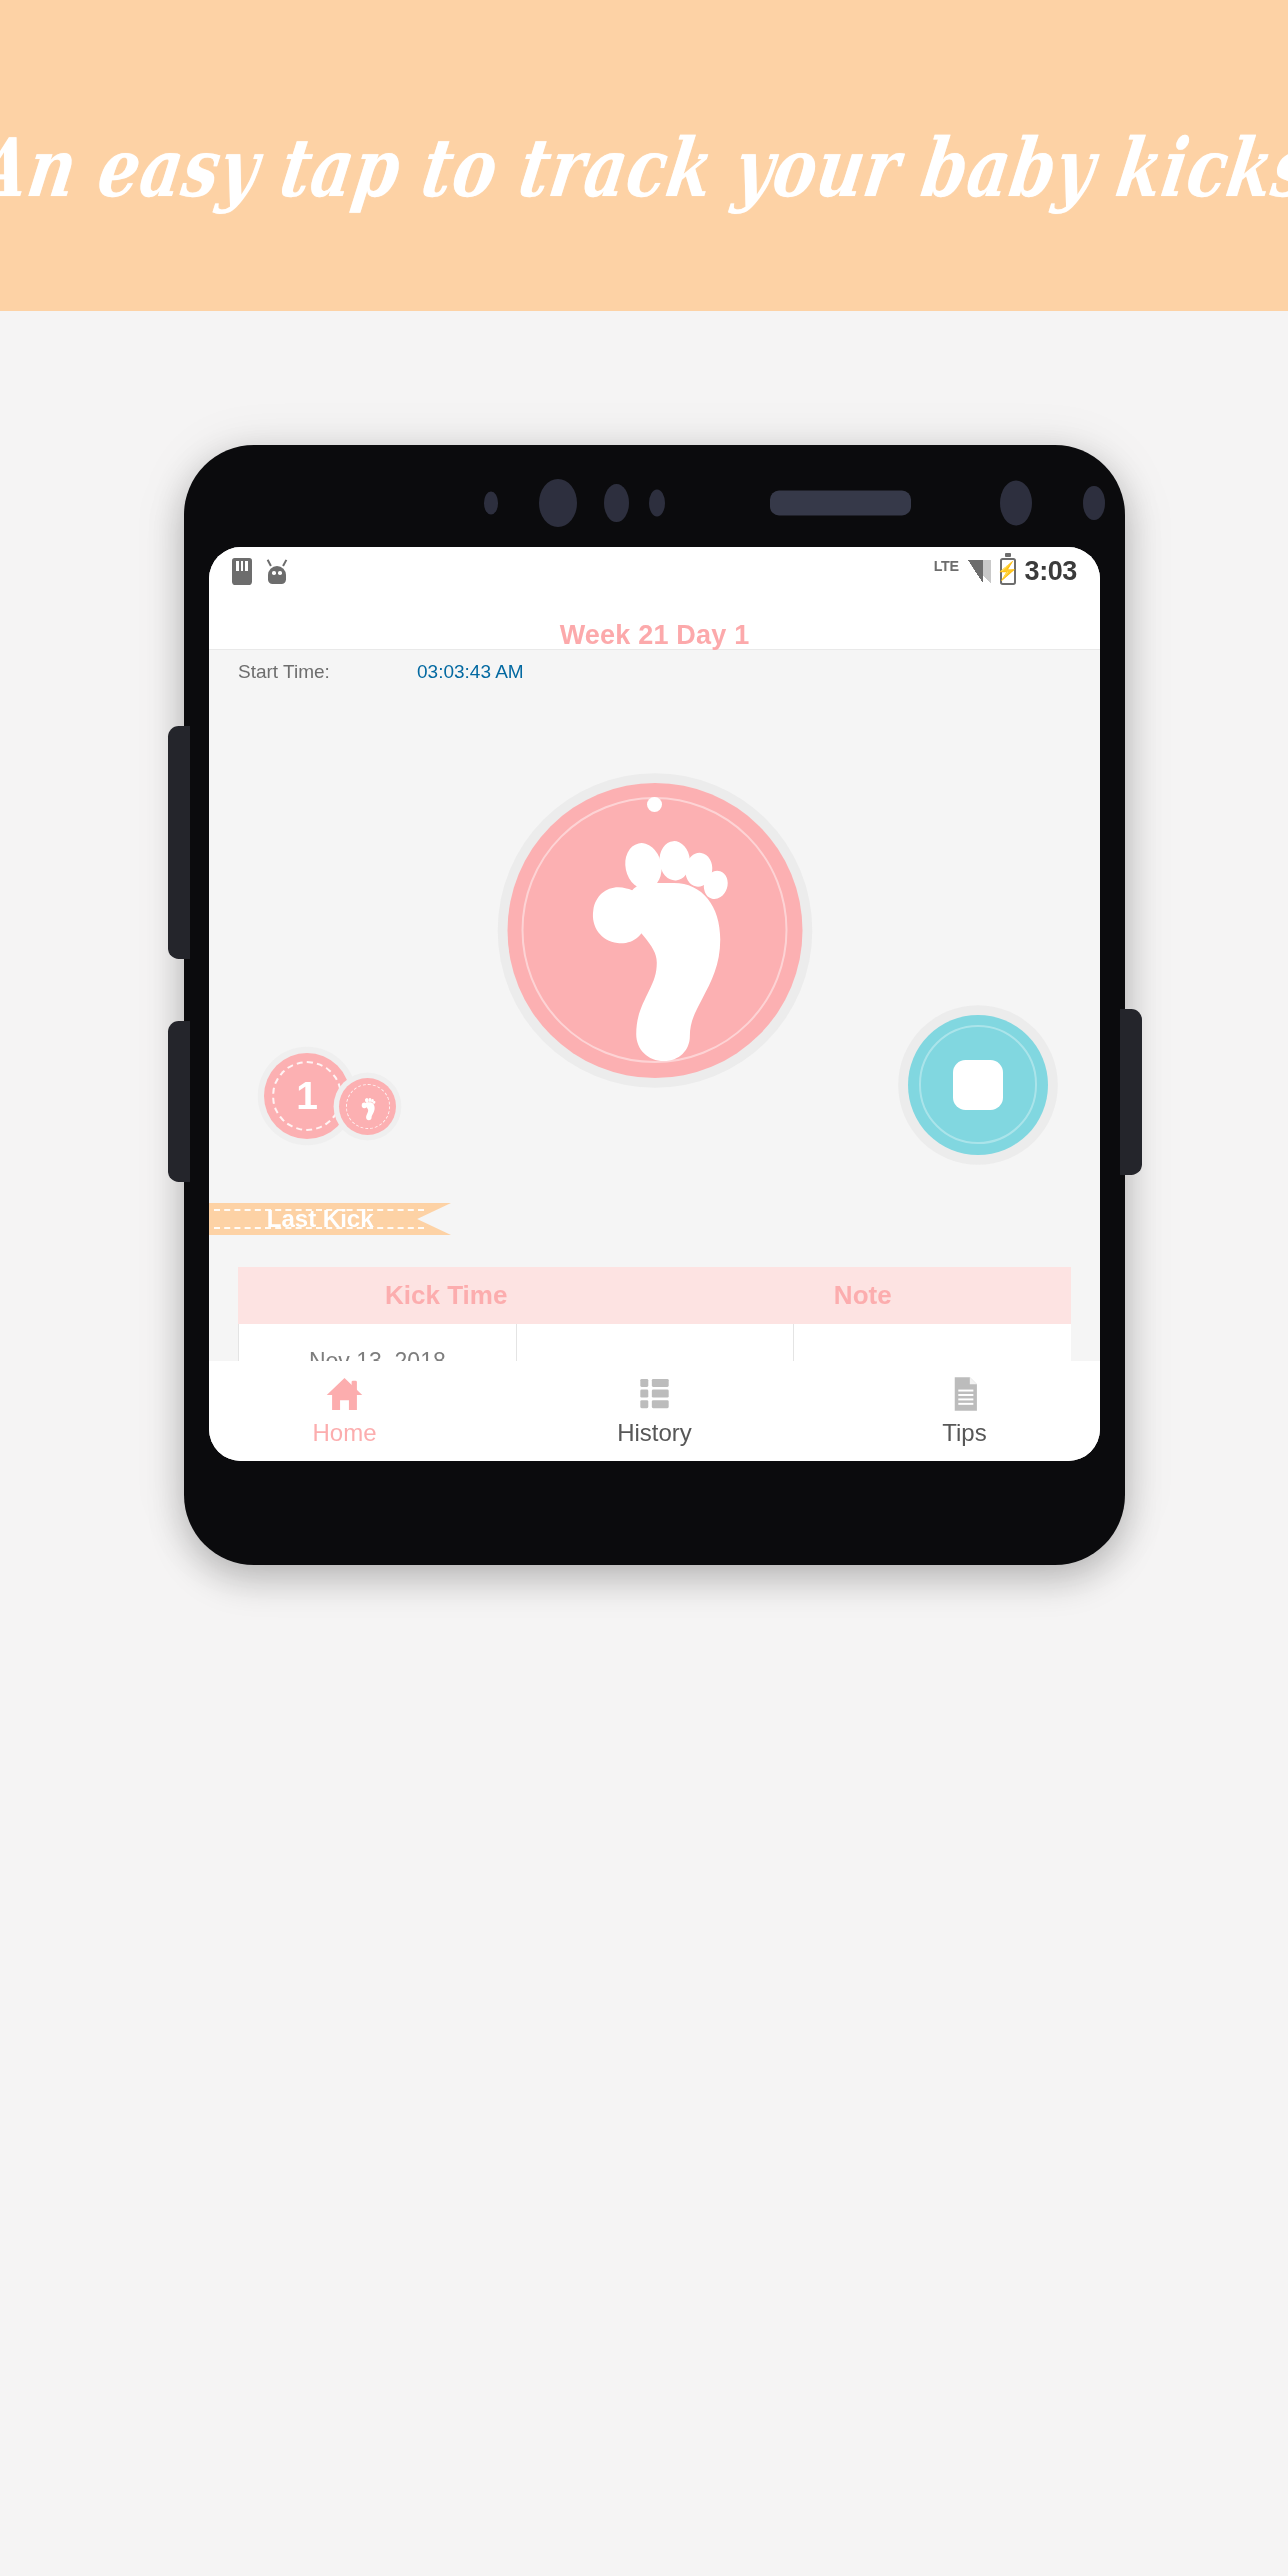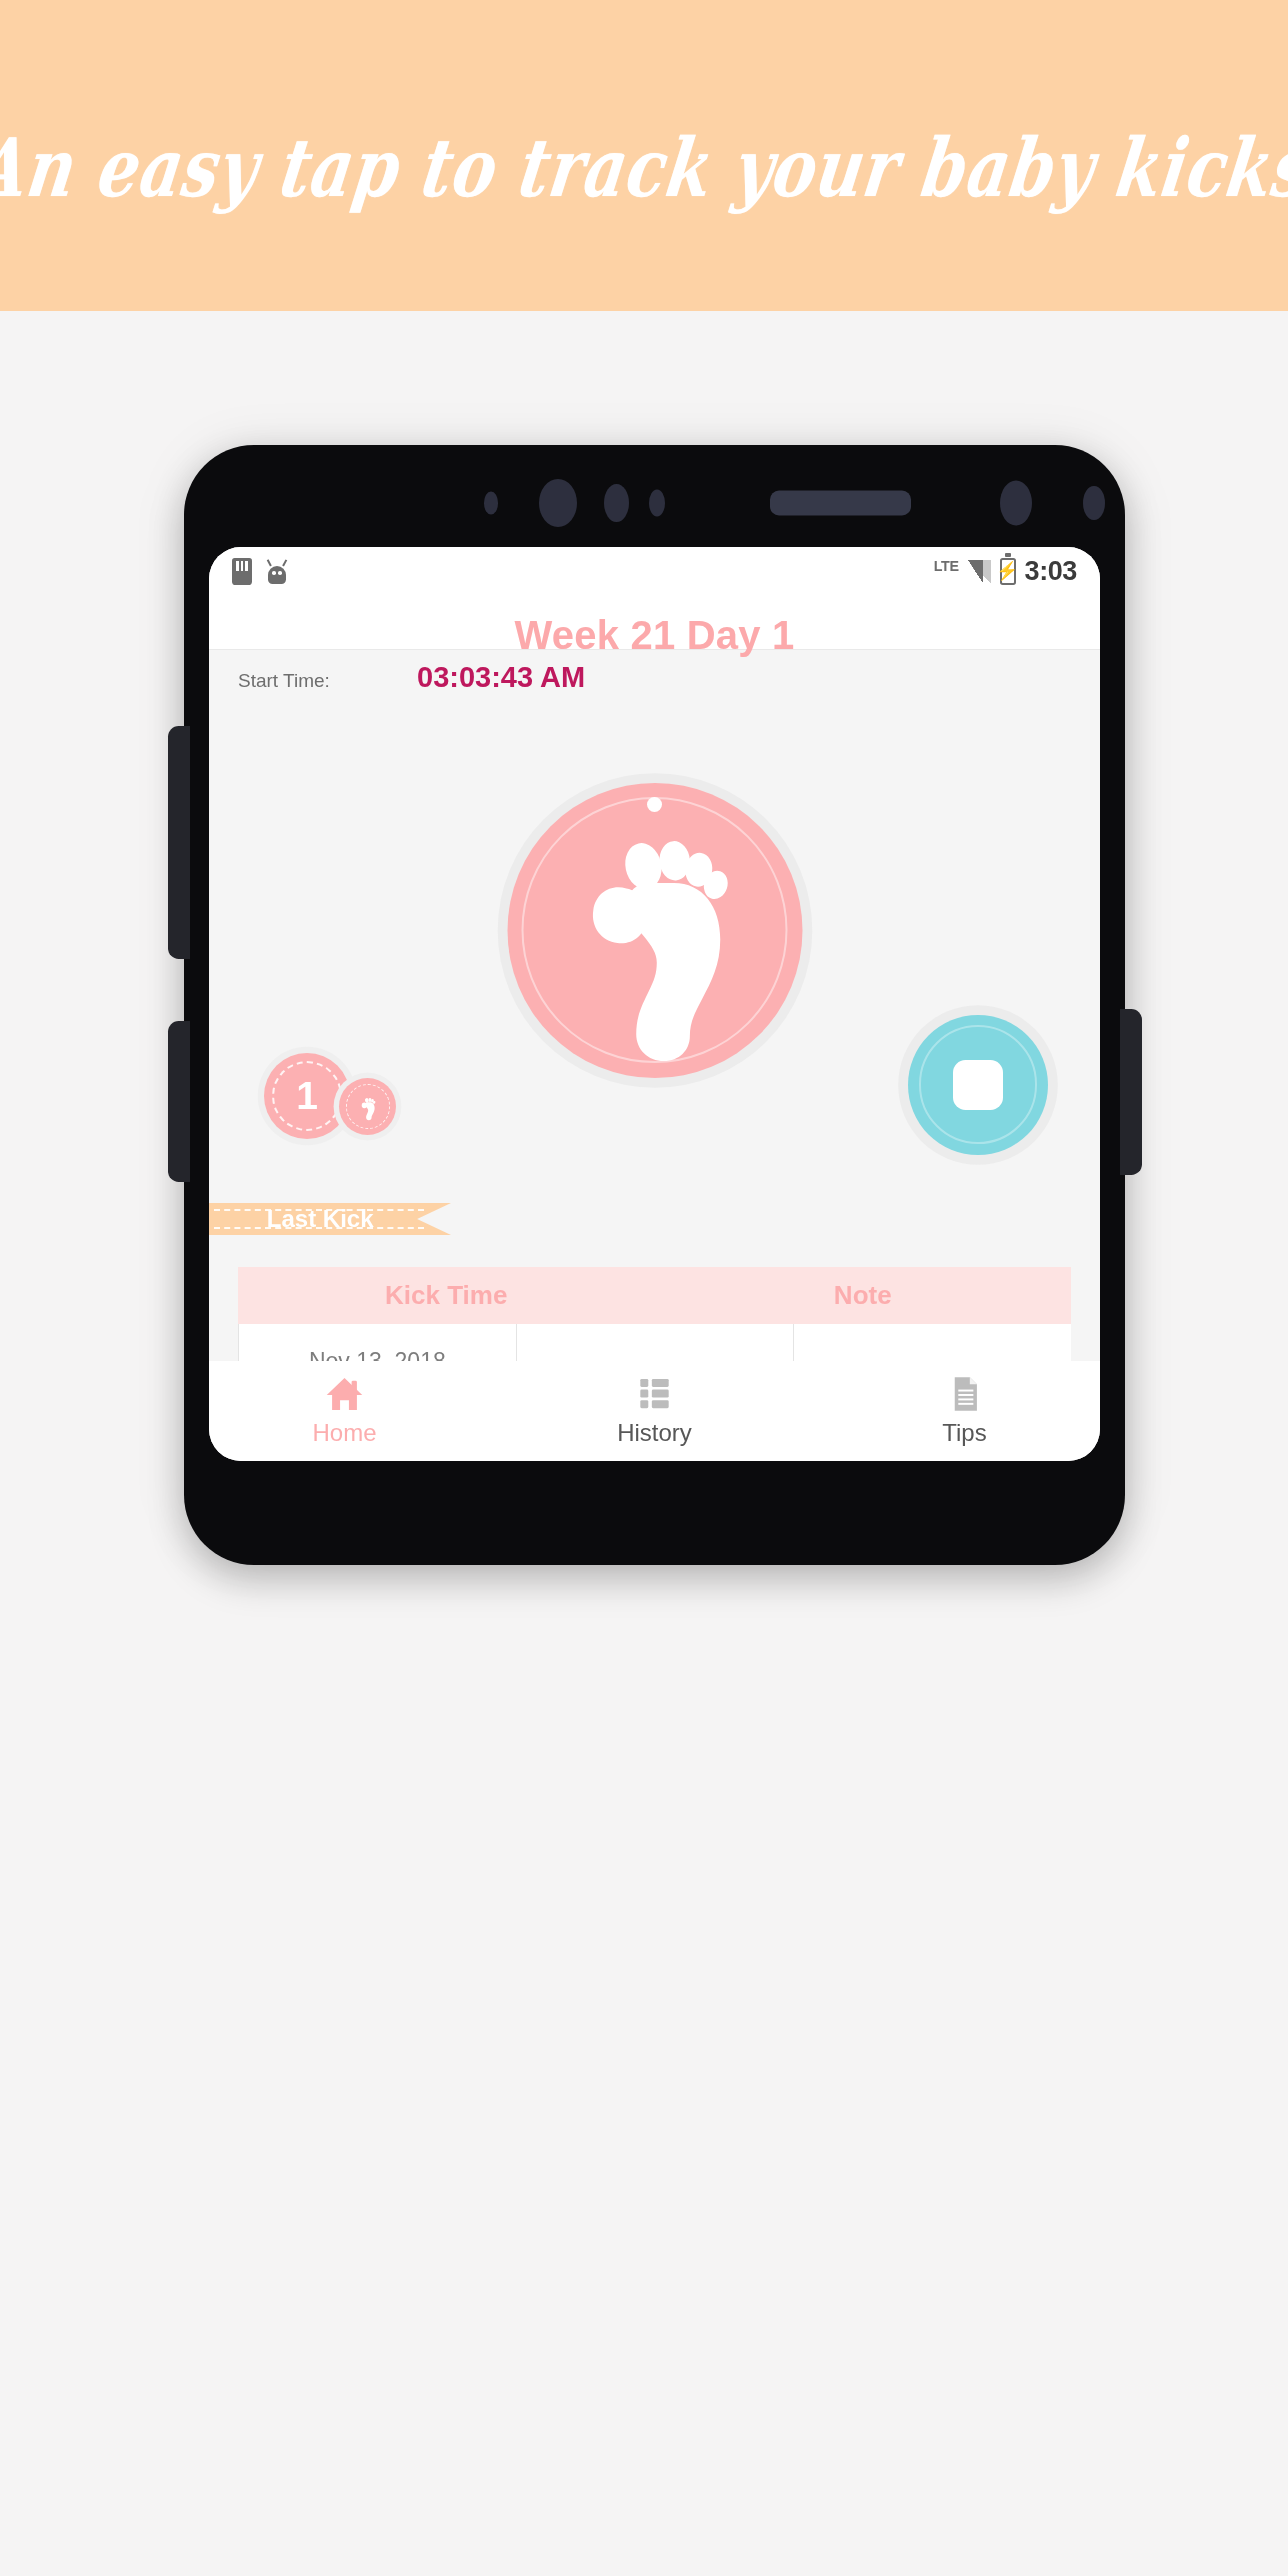--- a/index.html
+++ b/index.html
@@ -120,27 +120,27 @@
   .icon-batt { width: 16px; height: 27px; border: 2.7px solid #6d6d6d; border-radius: 2.7px; position: relative; }
   .icon-batt::before { content:""; position:absolute; top:-6.3px; left:3.6px; width:5.4px; height:3.6px; background:#6d6d6d; border-radius:0.9px;}
   .icon-batt .bolt { position: absolute; inset: 0; display:flex; align-items:center; justify-content:center; color:#6d6d6d; font-size:18px; line-height:1;}
 
   
   .title-bar {
     height: 55px; background: #ffffff;
     display: flex; align-items: center; justify-content: center;
     border-bottom: 0.9px solid #e9e9e9;
   }
-  .title-text { font-size: 40px; font-weight: 700; color: #fca9ab; letter-spacing: 0.2px; margin-top: 27px; }
+  .title-text { font-size: 27px; font-weight: 700; color: #fca9ab; letter-spacing: 0.2px; margin-top: 27px; }
 
   
   .info-block { padding: 10.7px 29px 0 29px; }
   .info-row { display: flex; align-items: baseline; height: 34px; }
   .info-label { font-size: 19px; color: #6e6e6e; width: 179px; }
-  .info-value { font-size: 29px; font-weight: 700; color: #be185d; }
+  .info-value { font-size: 19px; font-weight: 400; color: #0369a1; }
 
   
   .tap-area { position: relative; height: 501px; }
 
   .kick-button {
     position: absolute;
     left: 50%; transform: translateX(-50%);
     top: 88px;
     width: 295px; height: 295px;
     border-radius: 50%;

